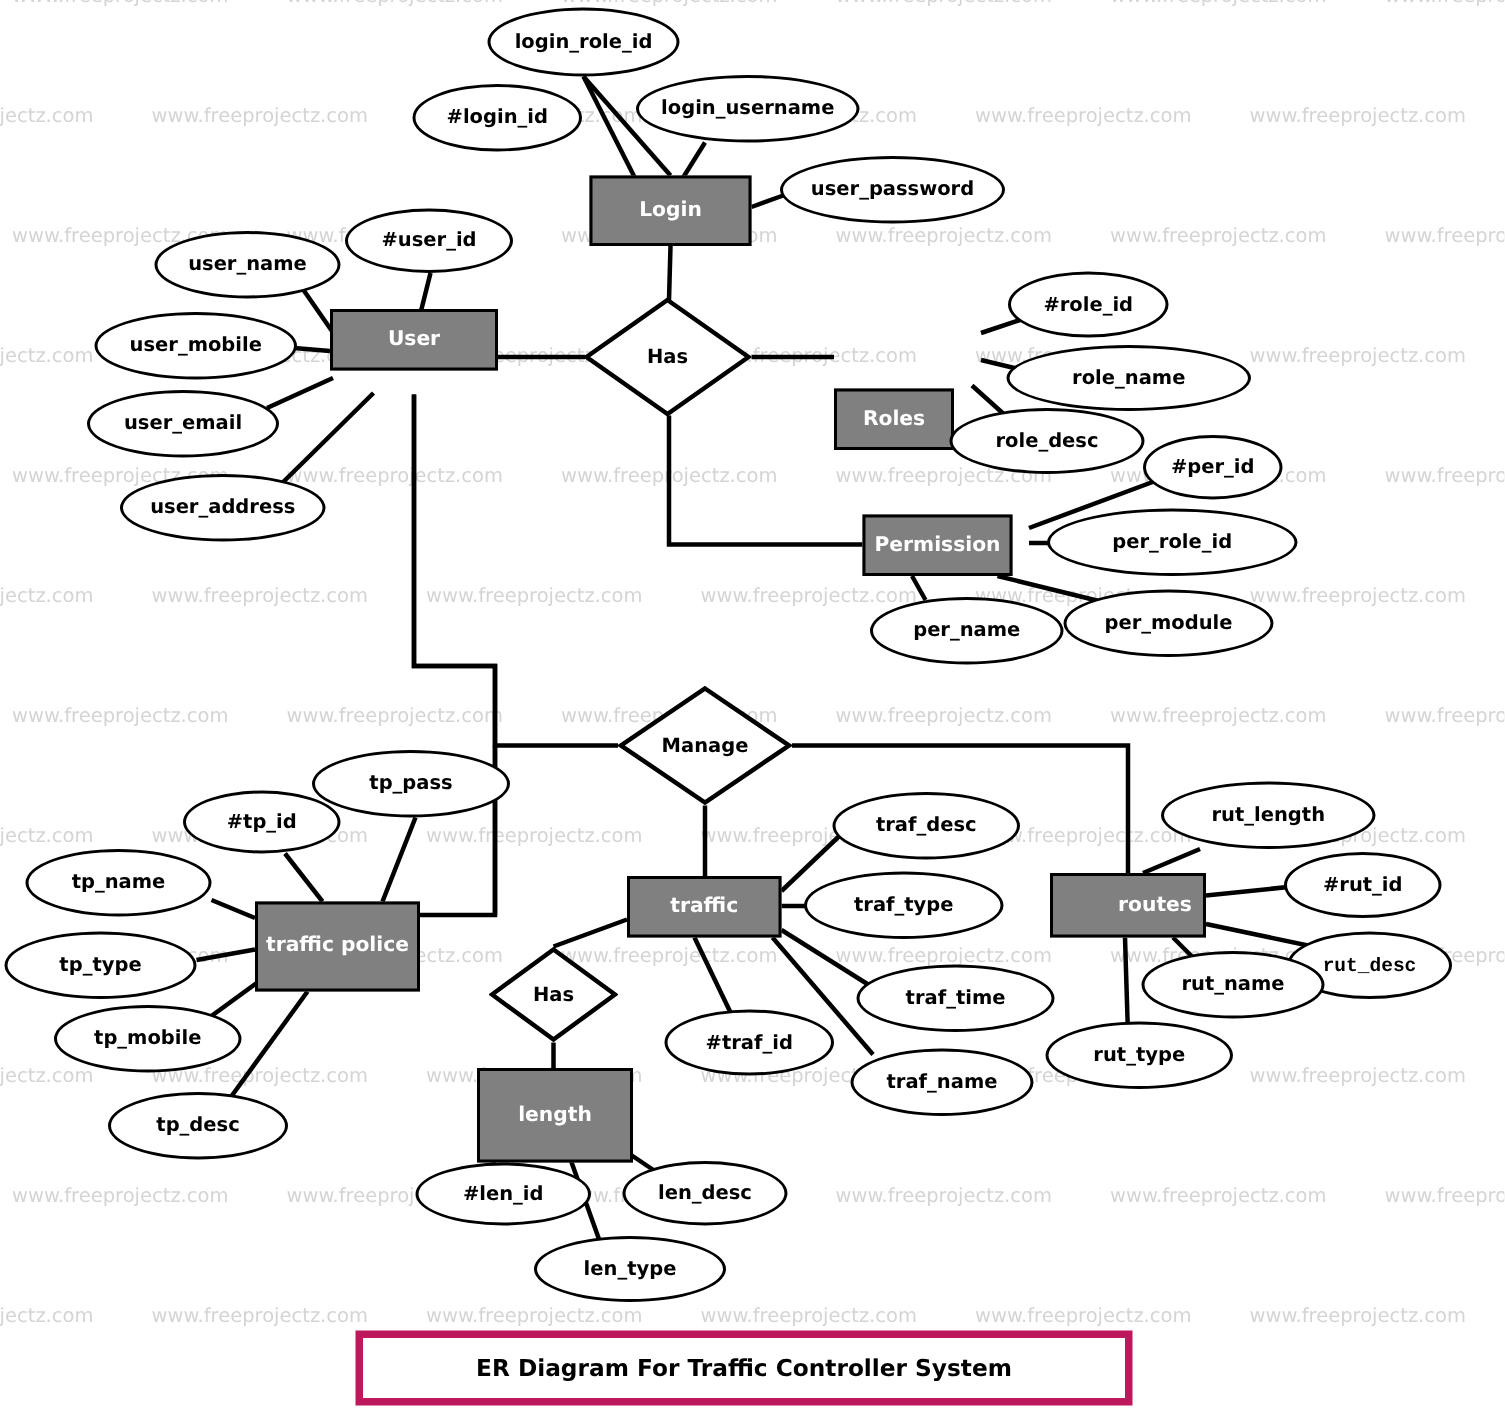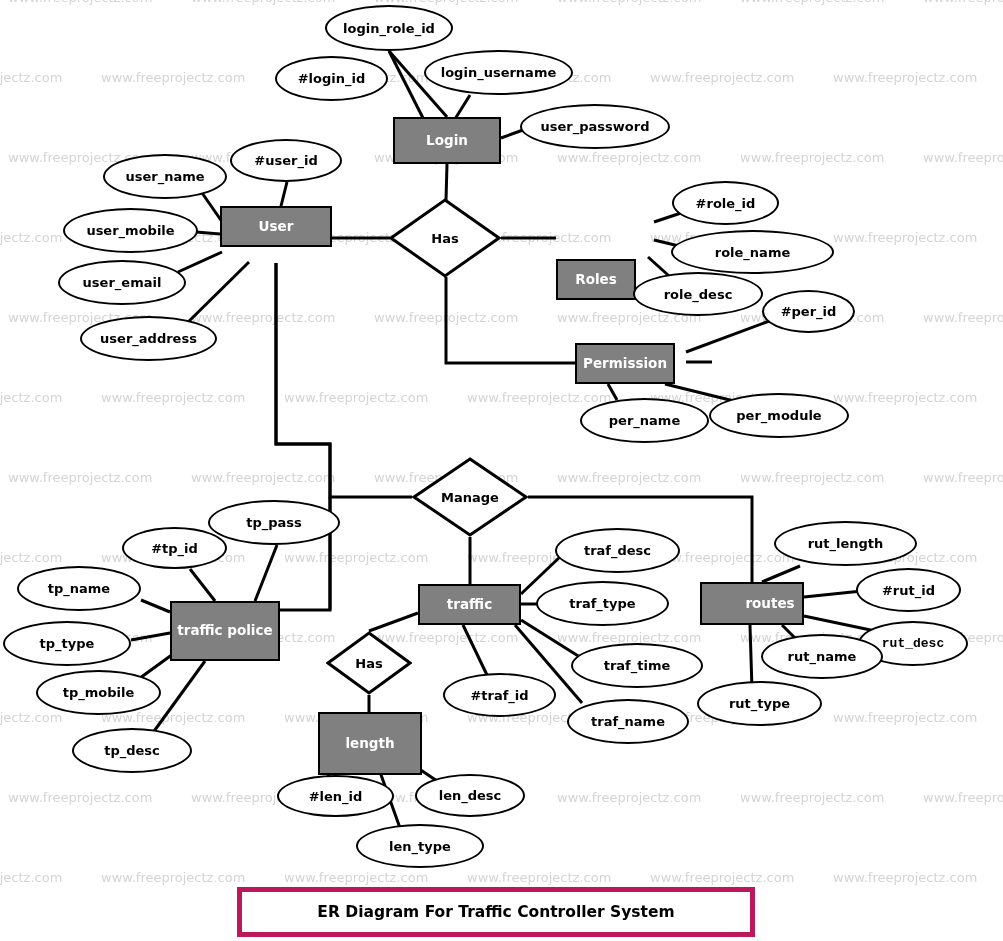--- a/index.html
+++ b/index.html
@@ -276,20 +276,21 @@
       <div class="attr" style="left: 520px; top: 104px; width: 150px; height: 45px;">user_password</div>
       <div class="attr" style="left: 230px; top: 139px; width: 112px; height: 43px;">#user_id</div>
       <div class="attr" style="left: 103px; top: 154px; width: 124px; height: 45px;">user_name</div>
       <div class="attr" style="left: 63px; top: 208px; width: 135px; height: 45px;">user_mobile</div>
       <div class="attr" style="left: 58px; top: 260px; width: 128px; height: 45px;">user_email</div>
       <div class="attr" style="left: 80px; top: 316px; width: 137px; height: 45px;">user_address</div>
       <div class="attr" style="left: 672px; top: 181px; width: 107px; height: 44px;">#role_id</div>
       <div class="attr" style="left: 671px; top: 230px; width: 163px; height: 44px;">role_name</div>
       <div class="attr" style="left: 633px; top: 272px; width: 130px; height: 44px;">role_desc</div>
       <div class="attr" style="left: 762px; top: 290px; width: 93px; height: 43px;">#per_id</div>
+      <div class="attr" style="left: 698px; top: 339px; width: 167px; height: 45px;">per_role_id</div>
       <div class="attr" style="left: 580px; top: 398px; width: 129px; height: 45px;">per_name</div>
       <div class="attr" style="left: 709px; top: 393px; width: 140px; height: 45px;">per_module</div>
       <div class="attr" style="left: 208px; top: 500px; width: 132px; height: 45px;">tp_pass</div>
       <div class="attr" style="left: 122px; top: 527px; width: 105px; height: 42px;">#tp_id</div>
       <div class="attr" style="left: 17px; top: 566px; width: 124px; height: 45px;">tp_name</div>
       <div class="attr" style="left: 3px; top: 621px; width: 128px; height: 45px;">tp_type</div>
       <div class="attr" style="left: 36px; top: 670px; width: 125px; height: 45px;">tp_mobile</div>
       <div class="attr" style="left: 72px; top: 728px; width: 120px; height: 45px;">tp_desc</div>
       <div class="attr" style="left: 555px; top: 528px; width: 125px; height: 45px;">traf_desc</div>
       <div class="attr" style="left: 536px; top: 581px; width: 133px; height: 45px;">traf_type</div>

